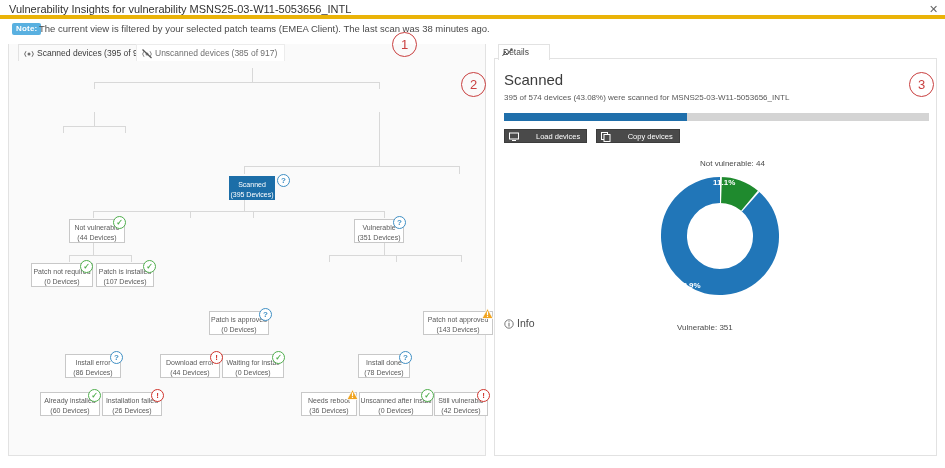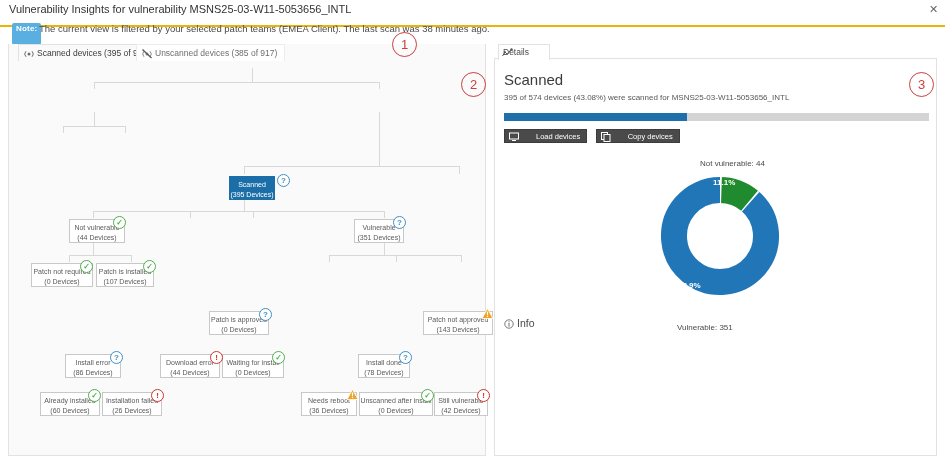--- a/index.html
+++ b/index.html
@@ -14,23 +14,23 @@
 
   #app {
     position: relative;
     width: 945px; height: 468px;
     background: #ffffff;
   }
 
   
   .titlebar {
     position: absolute; left: 0; top: 0;
-    width: 945px; height: 27px;
-    background: #ffffff;
-    border-bottom: 2px solid #eab308;
+    width: 945px; height: 19px;
+    background: #ffffff;
+    border-bottom: 4px solid #eab308;
   }
   .titlebar .title {
     position: absolute; left: 9px; top: 3px;
     font-size: 11px; color: #333333;
     white-space: nowrap;
   }
   .titlebar .closebtn {
     position: absolute; right: 4px; top: 2px;
     width: 15px; height: 14px;
     font-size: 11px; line-height: 14px;
@@ -42,21 +42,21 @@
   .note-row {
     position: absolute; left: 0; top: 20px;
     width: 945px; height: 20px;
   }
   .note-badge {
     position: absolute; left: 12px; top: 3px;
     background: #59b0e0;
     color: #ffffff;
     font-size: 8px;
     font-weight: bold;
-    padding: 1px 4px 12px 4px;
+    padding: 1px 4px 2px 4px;
     border-radius: 2px;
     letter-spacing: 0.2px;
   }
   .note-text {
     position: absolute; left: 39px; top: 3px;
     font-size: 9.5px; color: #4a4a4a;
     white-space: nowrap;
   }
 
   

